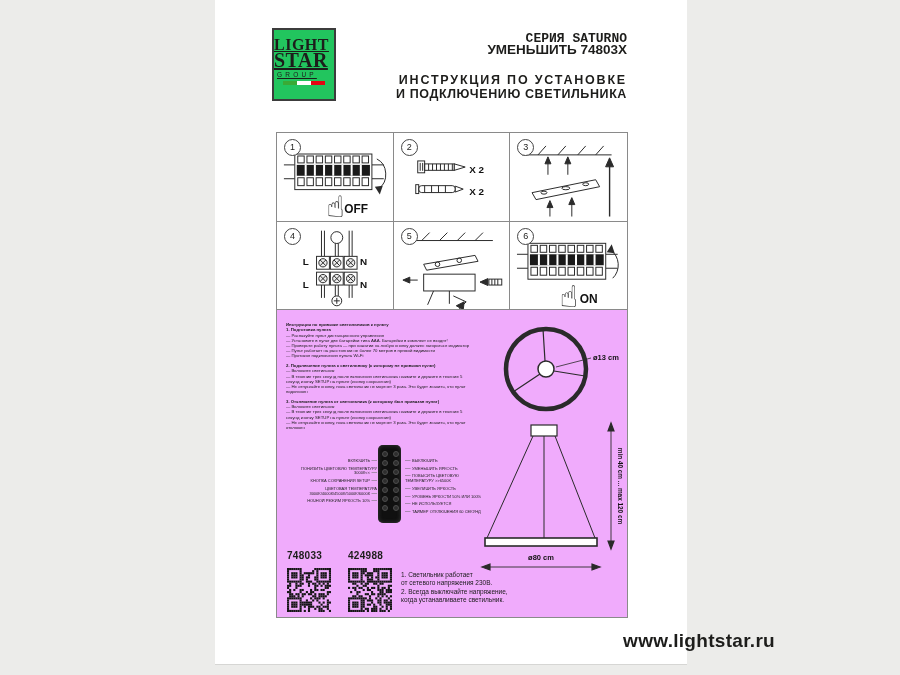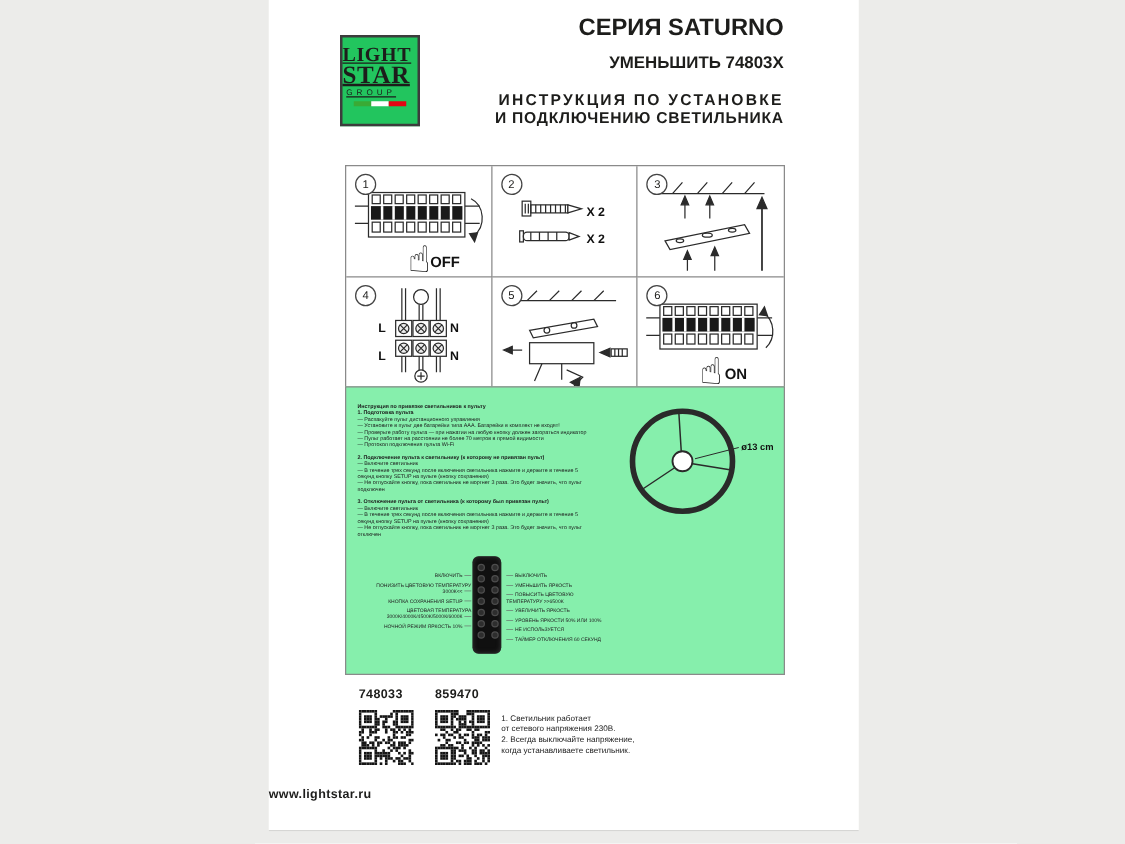--- a/index.html
+++ b/index.html
@@ -9,58 +9,58 @@
          border-bottom:1px solid #d6d6d4;}
   
   .logo-box{position:absolute;left:272px;top:28px;width:64px;height:73px;border:2px solid #3c3c3c;
             background:#22c55e;box-sizing:border-box;padding-top:8px;text-decoration:underline;}
   .logo-light{font-family:"Liberation Serif",serif;font-weight:bold;font-size:16px;line-height:14px;letter-spacing:.5px;}
   .logo-star{font-family:"Liberation Serif",serif;font-weight:bold;font-size:20px;line-height:17px;letter-spacing:.5px;}
   .logo-group{font-size:6.5px;letter-spacing:3.2px;margin-top:2px;text-indent:3px;}
   .logo-flag{width:42px;height:4px;margin:3px auto 0;display:flex;}
   .logo-flag span{flex:1;}
   .hdr{position:absolute;right:273px;text-align:right;font-weight:bold;white-space:nowrap;}
-  .hdr-series{top:12px;font-size:19px;}
+  .hdr-series{top:31px;font-size:13px;font-family:Liberation Mono, monospace;}
   .hdr-articles{top:42px;font-size:13.5px;}
   .hdr-t1{top:73px;font-size:12.5px;letter-spacing:1.8px;}
   .hdr-t2{top:87px;font-size:12.5px;letter-spacing:.6px;}
   
   .steps{position:absolute;left:276px;top:132px;width:352px;height:179px;border:1px solid #8a8a8a;
          box-sizing:border-box;display:grid;grid-template-columns:1fr 1fr 1fr;grid-template-rows:1fr 1fr;background:#fff;}
   .step{position:relative;border-right:1px solid #8a8a8a;border-bottom:1px solid #8a8a8a;box-sizing:border-box;}
   .step:nth-child(3n){border-right:none;}
   .step:nth-child(n+4){border-bottom:none;}
   .step-num{position:absolute;left:7px;top:6px;width:15px;height:15px;border:1px solid #444;border-radius:50%;
             font-size:9px;line-height:15px;text-align:center;background:#fff;z-index:2;}
   .step svg{position:absolute;left:0;top:0;width:100%;height:100%;}
   
-  .details{position:absolute;left:276px;top:309px;width:352px;height:231px;border:1px solid #8a8a8a;
-           box-sizing:border-box;background:#86efac;}
+  .details{position:absolute;left:276px;top:309px;width:352px;height:309px;border:1px solid #8a8a8a;
+           box-sizing:border-box;background:#f0abfc;}
   .instructions{position:absolute;left:9px;top:12px;width:382px;transform:scale(.5);transform-origin:0 0;
                 font-size:8.6px;line-height:10.4px;color:#1a1a1a;}
   .instructions .ih{font-weight:bold;}
   .instructions .sp{margin-top:9px;}
   .topview{position:absolute;left:219px;top:10px;}
   .pendant{position:absolute;left:194px;top:109px;}
   .remote{position:absolute;left:101px;top:135px;width:23px;height:78px;background:#101010;border-radius:5px;
           box-shadow:inset 0 0 4px #3a3a3a;}
   .remote .btns{display:grid;grid-template-columns:1fr 1fr;gap:3px 5px;padding:6px 4px;justify-items:center;}
   .remote .b{width:6px;height:6px;border-radius:50%;background:#2e2e2e;border:1px solid #4d4d4d;box-sizing:border-box;}
   .rlab{position:absolute;transform:scale(.5);transform-origin:0 0;font-size:8px;line-height:9.5px;color:#222;}
   .rlab-left{left:9px;top:148px;width:182px;text-align:right;}
   .rlab-right{left:128px;top:148px;width:164px;text-align:left;}
   .rlab .lbl{margin-bottom:6px;}
   .rlab-left .lbl::after{content:"";display:inline-block;width:11px;height:1px;background:#666;vertical-align:middle;margin-left:3px;}
   .rlab-right .lbl::before{content:"";display:inline-block;width:11px;height:1px;background:#666;vertical-align:middle;margin-right:3px;}
   .qr-label{position:absolute;top:240px;font-size:10px;font-weight:bold;letter-spacing:.3px;}
   .qr{position:absolute;top:258px;width:44px;height:44px;}
   .notes{position:absolute;left:124px;top:260px;width:300px;transform:scale(.5);transform-origin:0 0;
          font-size:13px;line-height:17px;color:#1a1a1a;}
-  .footer{position:absolute;left:215px;top:630px;width:560px;text-align:left;
-          font-size:10px;font-weight:bold;letter-spacing:.3px;}
+  .footer{position:absolute;left:215px;top:630px;width:560px;text-align:right;
+          font-size:19px;font-weight:bold;letter-spacing:.3px;}
   svg text{stroke:none;}
 </style>
 </head>
 <body>
 
 <div class="canvas" style="background: rgb(236, 236, 234);">
   <div class="paper"></div>
 
   <div class="logo-box">
     <div class="logo-light">LIGHT</div>
@@ -275,20 +275,37 @@
         <g stroke="#2a2a2a" fill="none">
           <circle cx="50" cy="49" r="40" stroke-width="4.5"></circle>
           <circle cx="50" cy="49" r="8" stroke-width="1.5" fill="#fff"></circle>
           <path d="M49 41 L47 9 M44 54 L17 72 M58 51 L89 56" stroke-width="1.2"></path>
           <path d="M95 38 L60 47" stroke-width=".8"></path>
           <text x="97" y="40" font-size="7.5" font-weight="bold" fill="#111">ø13 cm</text>
         </g>
       </svg>
     </div>
 
+    <div class="pendant">
+      <svg width="165" height="155" viewBox="0 0 165 155">
+        <g stroke="#2a2a2a" fill="none" stroke-width="1.2">
+          <rect x="60" y="6" width="26" height="11" fill="#fff"></rect>
+          <path d="M62 17 L16 119 M84 17 L124 119 M73 17 L73 119" stroke-width="1"></path>
+          <rect x="14" y="119" width="112" height="8" stroke-width="1.6" fill="#fff"></rect>
+          <path d="M140 10 V124" stroke-width=".9"></path>
+          <polygon points="137,12 140,4 143,12" fill="#2a2a2a"></polygon>
+          <polygon points="137,122 140,130 143,122" fill="#2a2a2a"></polygon>
+          <text transform="rotate(90 147 67)" x="147" y="67" text-anchor="middle" font-size="6.4" font-weight="bold" fill="#111">min 40 cm ... max 120 cm</text>
+          <text x="70" y="141" text-anchor="middle" font-size="7.5" font-weight="bold" fill="#111">ø80 cm</text>
+          <path d="M17 148 H123" stroke-width=".9"></path>
+          <polygon points="19,145 11,148 19,151" fill="#2a2a2a"></polygon>
+          <polygon points="121,145 129,148 121,151" fill="#2a2a2a"></polygon>
+        </g>
+      </svg>
+    </div>
 
     <div class="remote">
       <div class="btns">
         <div class="b"></div>
           <div class="b"></div>
         <div class="b"></div>
           <div class="b"></div>
         <div class="b"></div>
           <div class="b"></div>
         <div class="b"></div>
@@ -313,21 +330,21 @@
       <div class="lbl">ВЫКЛЮЧИТЬ</div>
       <div class="lbl">УМЕНЬШИТЬ ЯРКОСТЬ</div>
       <div class="lbl">ПОВЫСИТЬ ЦВЕТОВУЮ ТЕМПЕРАТУРУ &gt;&gt;6500К</div>
       <div class="lbl">УВЕЛИЧИТЬ ЯРКОСТЬ</div>
       <div class="lbl">УРОВЕНЬ ЯРКОСТИ 50% ИЛИ 100%</div>
       <div class="lbl">НЕ ИСПОЛЬЗУЕТСЯ</div>
       <div class="lbl">ТАЙМЕР ОТКЛЮЧЕНИЯ 60 СЕКУНД</div>
     </div>
 
     <div class="qr-label" style="left:10px">748033</div>
-    <div class="qr-label" style="left:71px">859470</div>
+    <div class="qr-label" style="left:71px">424988</div>
     <div class="qr" style="left:10px"><svg width="44" height="44" viewBox="0 0 44 44" fill="#151515">
           <rect x="0.00" y="0.00" width="2.10" height="2.10"></rect>
           <rect x="2.10" y="0.00" width="2.10" height="2.10"></rect>
           <rect x="4.19" y="0.00" width="2.10" height="2.10"></rect>
           <rect x="6.29" y="0.00" width="2.10" height="2.10"></rect>
           <rect x="8.38" y="0.00" width="2.10" height="2.10"></rect>
           <rect x="10.48" y="0.00" width="2.10" height="2.10"></rect>
           <rect x="12.57" y="0.00" width="2.10" height="2.10"></rect>
           <rect x="27.24" y="0.00" width="2.10" height="2.10"></rect>
           <rect x="29.33" y="0.00" width="2.10" height="2.10"></rect>

